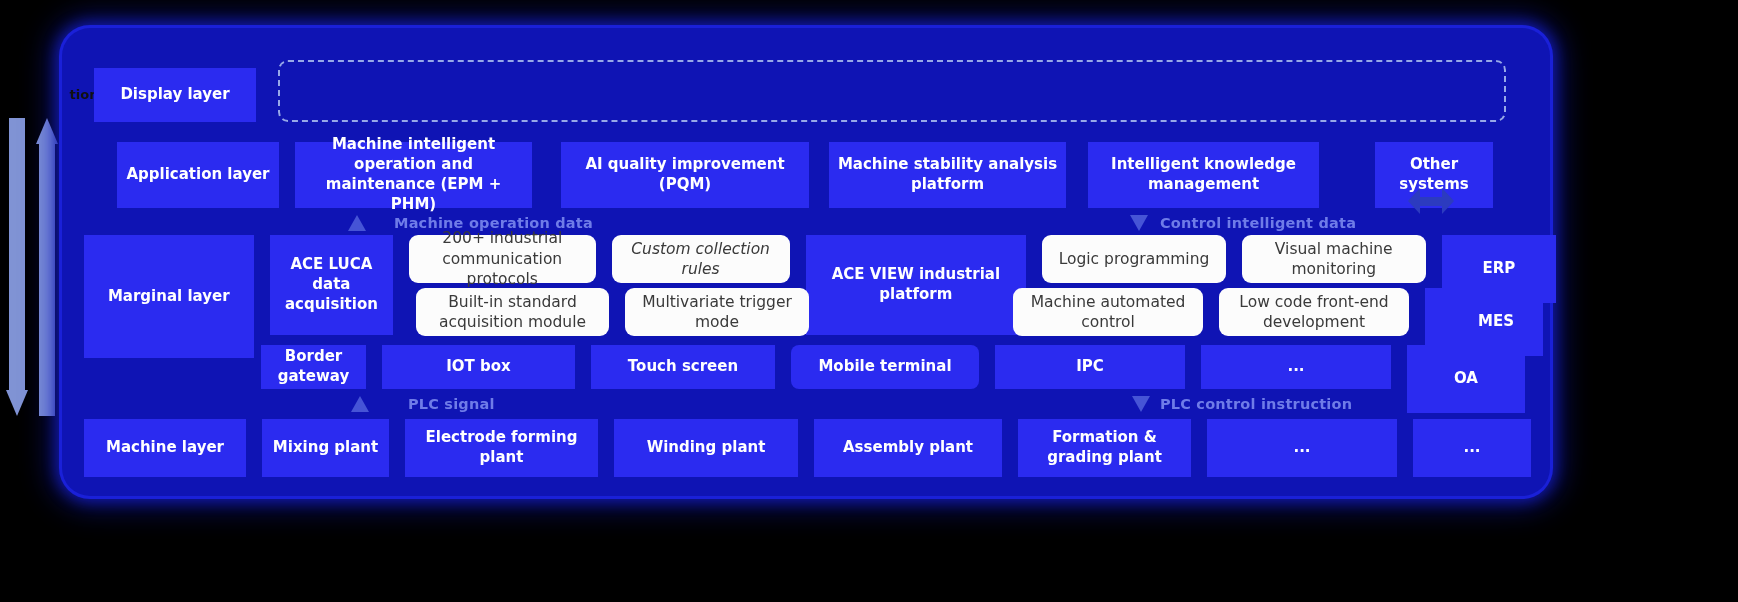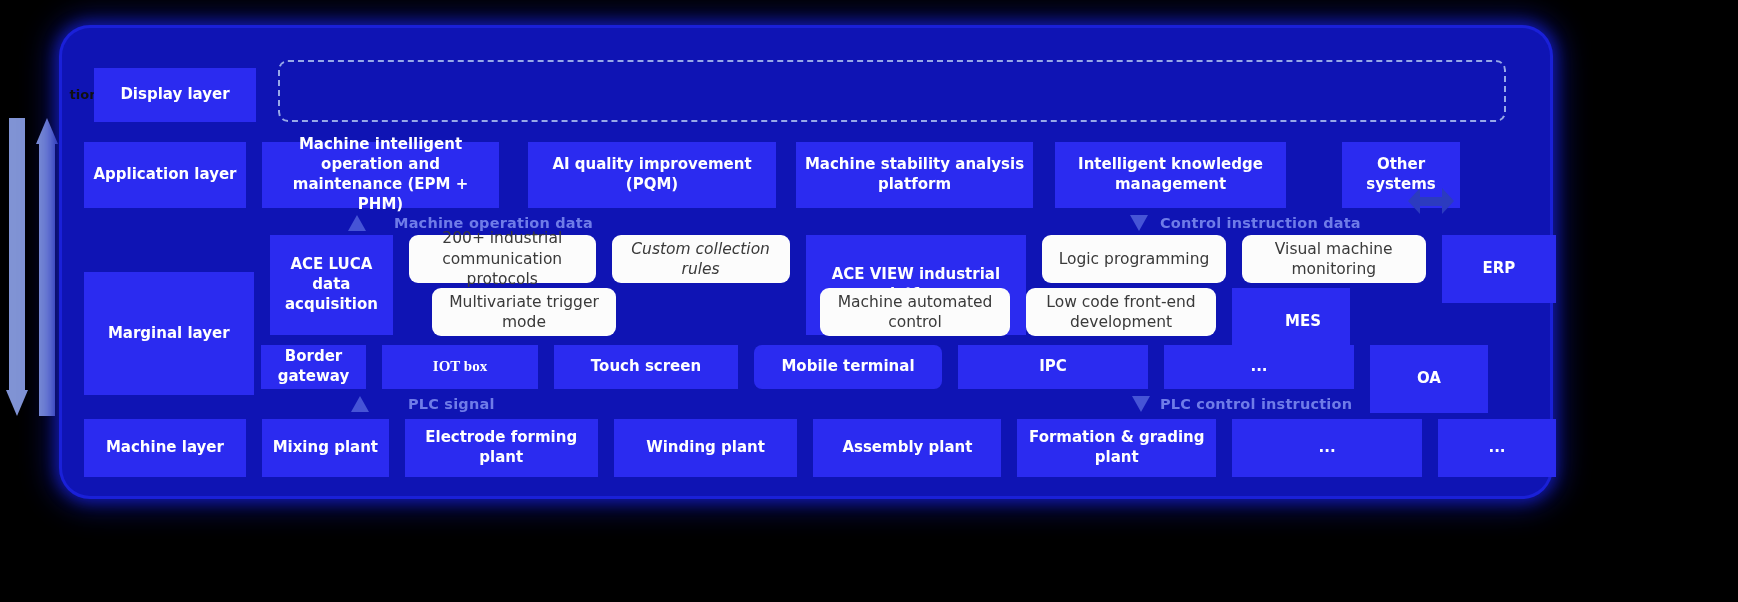--- a/index.html
+++ b/index.html
@@ -101,21 +101,21 @@
   <div id="dashed-rect"></div>
 
   <div class="row" id="row-display" style="top:46px; height:54px;">
     <div class="cell plain" style="width:18px;"></div>
     <div class="cell plain" style="width:20px; font-size:13px; color:#111; font-weight:bold;">tion</div>
     <div class="cell" style="width:162px;">Display layer</div>
   </div>
 
   <div class="row" id="row-application" style="top:120px; height:66px;">
     <div class="cell plain" style="width:28px;"></div>
-    <div class="cell" style="width:162px;">Application layer</div>
+    <div class="cell" style="width:162px;margin-left:33px;">Application layer</div>
     <div class="cell plain" style="width:15px;"></div>
     <div class="cell" style="width:237px;">Machine intelligent operation and maintenance (EPM + PHM)</div>
     <div class="cell plain" style="width:29px;"></div>
     <div class="cell" style="width:248px;">AI quality improvement (PQM)</div>
     <div class="cell plain" style="width:20px;"></div>
     <div class="cell" style="width:237px;">Machine stability analysis platform</div>
     <div class="cell plain" style="width:22px;"></div>
     <div class="cell" style="width:231px;text-align:center;">Intelligent knowledge management</div>
     <div class="cell plain" style="width:56px;"></div>
     <div class="cell" style="width:118px;">Other systems</div>
@@ -124,59 +124,60 @@
   <div id="dbl-arrow">
     <div class="tipL"></div>
     <div class="bar"></div>
     <div class="tipR"></div>
   </div>
 
   <div class="band" style="top:190px;">
     <div class="bandarrow up" style="left:292px; top:3px;"></div>
     <div class="bandlabel" style="left:338px;">Machine operation data</div>
     <div class="bandarrow down" style="left:1074px; top:3px;"></div>
-    <div class="bandlabel" style="left:1104px;">Control instruction data</div>
+    <div class="bandlabel" style="left:1104px;">Control intelligent data</div>
   </div>
 
   <div class="row" id="row-marginal-top" style="top:213px; height:48px;">
     <div class="cell plain" style="width:28px;"></div>
-    <div class="cell" style="width:176px; height:123px; align-self:flex-start;margin-top:37px;">Marginal layer</div>
+    <div class="cell" style="width:176px; height:123px; align-self:flex-start;">Marginal layer</div>
     <div class="cell plain" style="width:15px;"></div>
     <div class="cell" style="width:127px; height:100px; align-self:flex-start;">ACE LUCA data acquisition</div>
     <div class="cell plain" style="width:10px;"></div>
     <div class="cell white" style="width:193px;">200+ industrial communication protocols</div>
     <div class="cell plain" style="width:12px;"></div>
     <div class="cell white" style="width:184px;font-style:italic;">Custom collection rules</div>
     <div class="cell plain" style="width:8px;"></div>
     <div class="cell" style="width:228px; height:100px; align-self:flex-start;">ACE VIEW industrial platform</div>
     <div class="cell plain" style="width:8px;"></div>
     <div class="cell white" style="width:190px;">Logic programming</div>
     <div class="cell plain" style="width:10px;"></div>
     <div class="cell white" style="width:190px;">Visual machine monitoring</div>
     <div class="cell plain" style="width:9px;"></div>
     <div class="cell" style="width:118px; height:68px; align-self:flex-start;">ERP</div>
   </div>
 
   <div class="row" id="row-marginal-bottom" style="top:266px; height:48px;">
     <div class="cell plain" style="width:360px;"></div>
+    <div class="cell white" style="width:193px;">Built-in standard acquisition module</div>
     <div class="cell plain" style="width:12px;"></div>
     <div class="cell white" style="width:184px;">Multivariate trigger mode</div>
     <div class="cell plain" style="width:204px;"></div>
     <div class="cell white" style="width:190px;">Machine automated control</div>
     <div class="cell plain" style="width:10px;"></div>
     <div class="cell white" style="width:190px;">Low code front-end development</div>
     <div class="cell plain" style="width:9px;"></div>
     <div class="cell" style="width:118px; height:68px; align-self:flex-start;padding-left:32px;">MES</div>
   </div>
 
   <div class="row" id="row-device" style="top:323px; height:44px;">
     <div class="cell plain" style="width:205px;"></div>
     <div class="cell" style="width:105px;">Border gateway</div>
     <div class="cell plain" style="width:10px;"></div>
-    <div class="cell" style="width:156px;font-family:Liberation Serif, serif;">IOT box</div>
+    <div class="cell" style="width:193px;">IOT box</div>
     <div class="cell plain" style="width:12px;"></div>
     <div class="cell" style="width:184px;">Touch screen</div>
     <div class="cell plain" style="width:8px;"></div>
     <div class="cell" style="width:188px;border-radius:8px;">Mobile terminal</div>
     <div class="cell plain" style="width:8px;"></div>
     <div class="cell" style="width:190px;">IPC</div>
     <div class="cell plain" style="width:10px;"></div>
     <div class="cell" style="width:190px;">...</div>
     <div class="cell plain" style="width:9px;"></div>
     <div class="cell" style="width:118px; height:68px; align-self:flex-start;">OA</div>
@@ -194,20 +195,20 @@
     <div class="cell" style="width:162px;">Machine layer</div>
     <div class="cell plain" style="width:15px;"></div>
     <div class="cell" style="width:127px;">Mixing plant</div>
     <div class="cell plain" style="width:10px;"></div>
     <div class="cell" style="width:193px;">Electrode forming plant</div>
     <div class="cell plain" style="width:12px;"></div>
     <div class="cell" style="width:184px;">Winding plant</div>
     <div class="cell plain" style="width:8px;"></div>
     <div class="cell" style="width:188px;">Assembly plant</div>
     <div class="cell plain" style="width:8px;"></div>
-    <div class="cell" style="width:199px;">Formation &amp; grading plant</div>
+    <div class="cell" style="width:173px;">Formation &amp; grading plant</div>
     <div class="cell plain" style="width:10px;"></div>
     <div class="cell" style="width:190px;">...</div>
     <div class="cell plain" style="width:9px;"></div>
     <div class="cell" style="width:118px;">...</div>
   </div>
 
 </div>
 
 </body></html>

